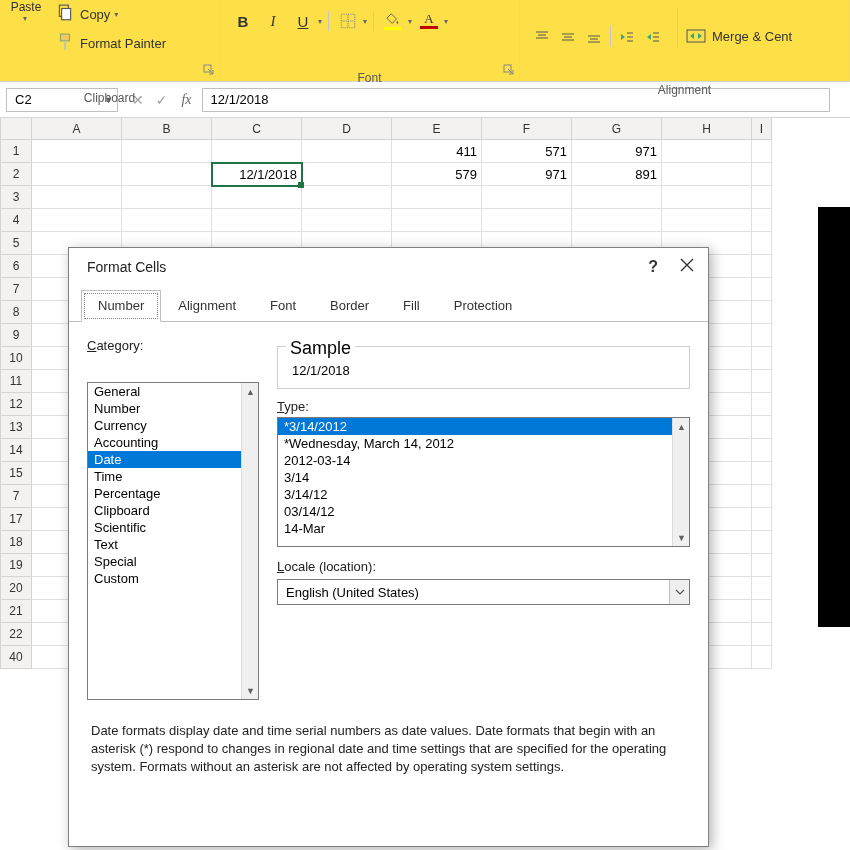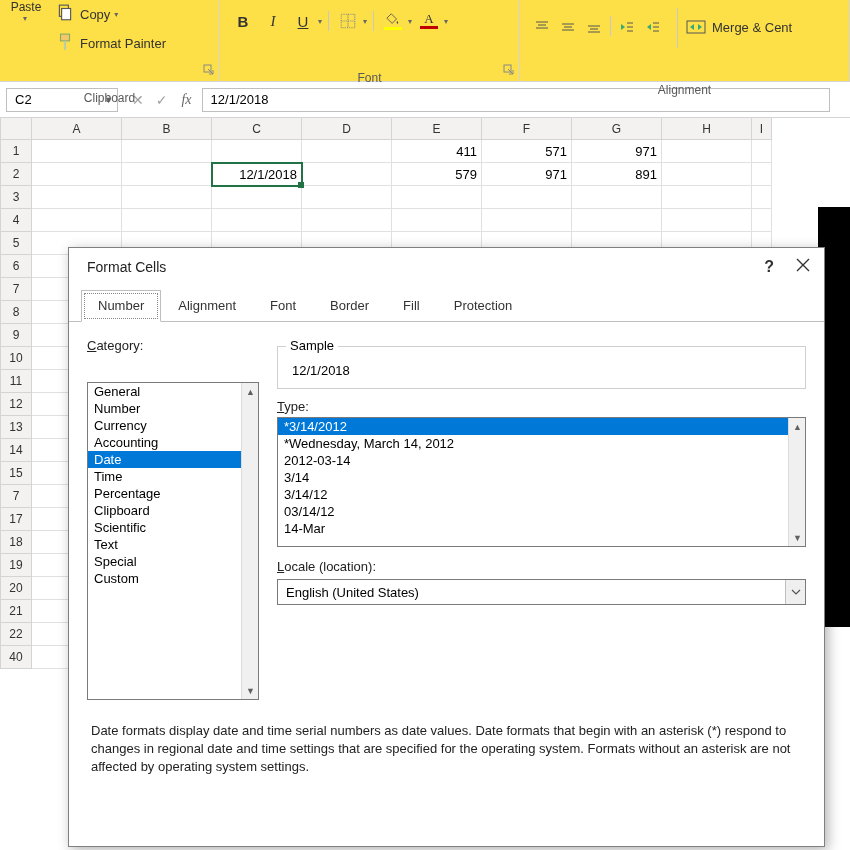--- a/index.html
+++ b/index.html
@@ -59,21 +59,21 @@
 .row-h { width:32px; border:1px solid #d4d4d4; border-top:none; background:#f3f2f1; display:flex; align-items:center; justify-content:center; color:#333; font-size:12px;}
 .cell { width:90px; border-right:1px solid #e0e0e0; border-bottom:1px solid #e0e0e0; display:flex; align-items:center; justify-content:flex-end; padding:0 4px; font-size:13px; color:#000;}
 .cell.ci-I { width:20px; }
 .cell.sel { outline:2px solid #217346; outline-offset:-1px; background:#fff; position:relative;}
 .cell.sel::after { content:""; position:absolute; right:-3px; bottom:-3px; width:6px; height:6px; background:#217346;}
 
 
 .blackbox { position:absolute; right:0; top:207px; width:32px; height:420px; background:#000;}
 
 
-.dialog { position:absolute; left:68px; top:247px; width:757px; height:600px; background:#fff; border:1px solid #808080; box-shadow: 3px 3px 12px rgba(0,0,0,0.3);}
+.dialog { position:absolute; left:68px; top:247px; width:641px; height:600px; background:#fff; border:1px solid #808080; box-shadow: 3px 3px 12px rgba(0,0,0,0.3);}
 .dlg-title { display:flex; align-items:center; justify-content:space-between; padding:10px 14px 8px 18px;}
 .dlg-title-txt { font-size:14px; color:#222;}
 .dlg-title-btns { display:flex; gap:22px; align-items:center;}
 .help-btn { font-size:16px; font-weight:bold; color:#333;}
 .close-btn { font-size:16px; color:#333; }
 .close-btn svg { width:14px; height:14px; }
 
 .tabstrip { display:flex; padding:0 12px; border-bottom:1px solid #bfbfbf; margin-top:6px;}
 .tab { padding:7px 16px 8px; color:#333; border:1px solid transparent; border-bottom:none; font-size:13px; cursor:default;}
 .tab.active { border:1px solid #bfbfbf; border-bottom:1px solid #fff; margin-bottom:-1px; background:#fff; outline:1px dotted #888; outline-offset:-4px;}
@@ -85,21 +85,21 @@
 .lbl .ul { text-decoration: underline; }
 .listbox { border:1px solid #7a7a7a; height:318px; background:#fff; position:relative; overflow:hidden;margin-top:26px;}
 .listbox .sb { position:absolute; right:0; top:0; bottom:0; width:17px; background:#f0f0f0; border-left:1px solid #dcdcdc;}
 .sb-arrow { position:absolute; left:0; width:17px; height:17px; background:#f0f0f0; display:flex; align-items:center; justify-content:center; color:#606060; font-size:9px;}
 .sb-arrow.up { top:0;} .sb-arrow.dn { bottom:0;}
 .li { padding:1px 6px; font-size:13px; color:#000; }
 .li.sel { background:#0078d7; color:#fff;}
 
 .right-col { flex:1; display:flex; flex-direction:column; }
 .sample-box { border:1px solid #cfcfcf; position:relative; padding:16px 10px 10px 10px; margin-top:8px; margin-bottom:10px;}
-.sample-lgn { position:absolute; top:-9px; left:8px; background:#fff; padding:0 4px; font-size:13px;}
+.sample-lgn { position:absolute; top:-9px; left:8px; background:#fff; padding:0 4px; font-size:18px;}
 .sample-val { font-size:13px; padding-left:4px;}
 
 .type-list { border:1px solid #7a7a7a; height:130px; background:#fff; position:relative; overflow:hidden;}
 .type-list .li { padding:1px 6px;}
 .type-list .sb { position:absolute; right:0; top:0; bottom:0; width:17px; background:#f0f0f0; border-left:1px solid #dcdcdc;}
 
 .combo { border:1px solid #7a7a7a; height:26px; display:flex; align-items:center; justify-content:space-between; background:#fff; padding:0 0 0 8px; margin-top:2px;}
 .combo-btn { width:20px; height:24px; background:#efefef; border-left:1px solid #bfbfbf; display:flex; align-items:center; justify-content:center;}
 .combo-btn svg { width:10px; height:10px;}
 
@@ -183,21 +183,21 @@
     <div class="ribbon-group-label">Font</div>
     <div class="dlg-launcher">
       <svg viewBox="0 0 12 12">
           <rect x="1" y="1" width="7" height="7" fill="none" stroke="#888"></rect>
           <path d="M5 5 L10 10 M10 6 V10 H6" stroke="#888" fill="none"></path>
         </svg>
     </div>
   </div>
 
   <div class="ribbon-group g-align">
-    <div class="ribbon-group-controls" style="flex-direction:row; align-items:center;">
+    <div class="ribbon-group-controls" style="flex-direction:row; align-items:flex-end;">
       <div style="display:flex; flex-direction:column;">
         <div class="align-grid">
           <div class="align-btn">
               <svg width="16" height="14">
                 <line x1="2" y1="2" x2="14" y2="2" stroke="#555"></line>
                 <line x1="4" y1="5" x2="12" y2="5" stroke="#555"></line>
                 <line x1="2" y1="8" x2="14" y2="8" stroke="#555"></line>
               </svg>
             </div>
           <div class="align-btn">

